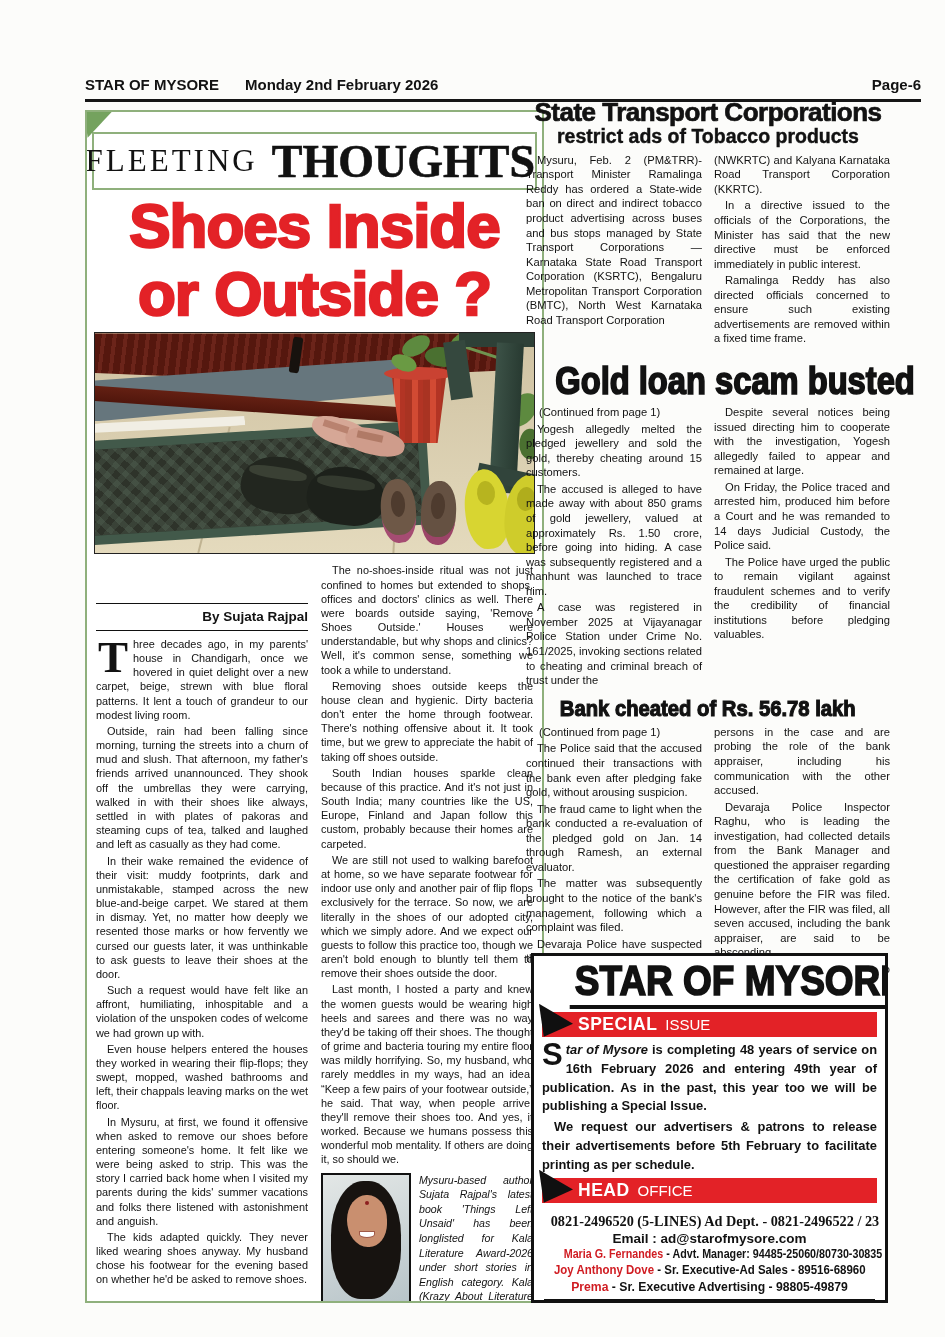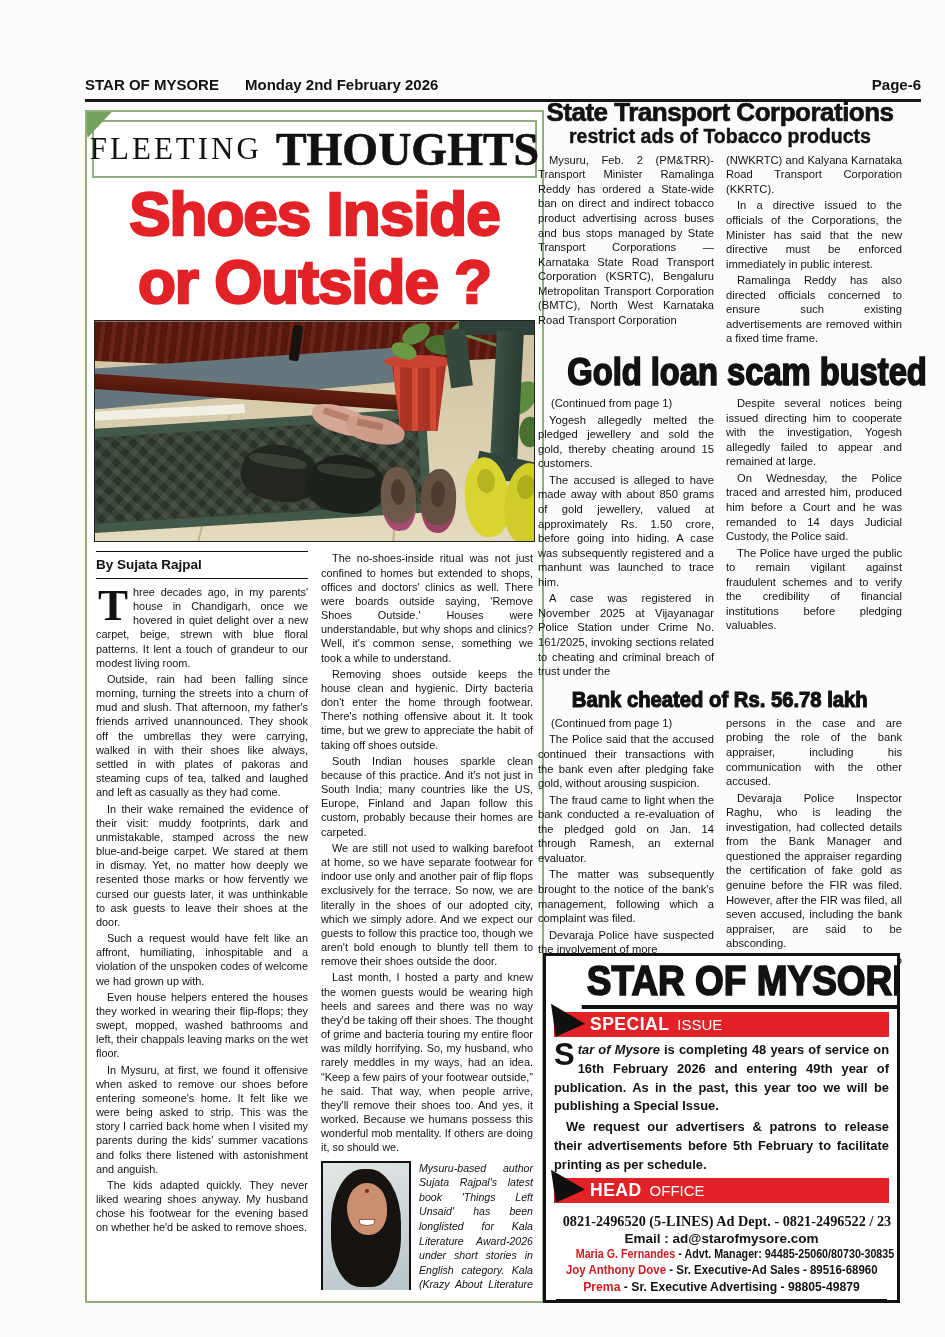--- a/index.html
+++ b/index.html
@@ -12,21 +12,21 @@
   
   .hdr{position:absolute; top:76px; left:85px; width:836px; height:22px; font-weight:bold; font-size:15px;}
   .hdr .paper{position:absolute; left:0;}
   .hdr .date{position:absolute; left:160px;}
   .hdr .pageno{position:absolute; right:0;}
   .hdr-rule{position:absolute; top:99px; left:85px; width:836px; height:2.5px; background:#161616;}
 
   
   .feature{position:absolute; left:85px; top:110px; width:459px; height:1193px; border:2.5px solid var(--green); background:#fff; overflow:hidden;}
   .corner-fold{position:absolute; left:-3px; top:-3px; width:30px; height:30px; background:#74a25e; clip-path:polygon(0 0,92% 10%,12% 96%); z-index:5;}
-  .masthead{margin:8px 5px 0 5px; border:2px solid var(--green); height:58px; display:flex; align-items:center; justify-content:center; gap:14px; background:#fff;}
+  .masthead{margin:20px 5px 0 5px; border:2px solid var(--green); height:58px; display:flex; align-items:center; justify-content:flex-end; gap:14px; background:#fff;}
   .m1{font-family:"Liberation Serif",serif; font-size:31px; letter-spacing:3px;}
   .m2{font-family:"Liberation Serif",serif; font-weight:bold; font-size:46px; letter-spacing:0px; -webkit-text-stroke:.6px #111;}
   .headline{margin-top:2px; text-align:center; color:var(--red); font-weight:bold; font-size:62px; line-height:1.1; letter-spacing:-1px; -webkit-text-stroke:2.4px var(--red);}
   .photo{position:relative; margin:4px 7px 0 7px; height:222px; border:1px solid #222; overflow:hidden; background:linear-gradient(#cfc2a2,#e4dabd);}
 
   
   .abs{position:absolute;}
   .ph-grout1{left:118px; top:92px; width:2px; height:130px; background:#c0b392; transform:rotate(14deg);}
   .ph-grout2{left:300px; top:118px; width:2px; height:104px; background:#c0b392; transform:rotate(3deg);}
   .ph-grout3{left:-6px; top:152px; width:210px; height:2px; background:#c3b695; transform:rotate(-4deg);}
@@ -67,40 +67,40 @@
   .ph-yellow1{left:370px; top:136px; width:44px; height:80px; background:#d8d531; border-radius:50% 50% 44% 44%; transform:rotate(-6deg);}
   .ph-yellow2{left:410px; top:142px; width:44px; height:80px; background:#cfcc2b; border-radius:50% 50% 44% 44%; transform:rotate(5deg);}
   .ph-yellow-hole1{left:382px; top:148px; width:18px; height:24px; background:#b7b41f; border-radius:50%; transform:rotate(-6deg);}
   .ph-yellow-hole2{left:422px; top:154px; width:18px; height:24px; background:#b0ad1c; border-radius:50%; transform:rotate(5deg);}
 
   
   .cols{display:flex; gap:13px; padding:9px 9px 0 9px; height:748px; overflow:hidden;}
   .fcol{width:50%; text-align:justify; font-size:10.9px; line-height:1.3;}
   .fcol p{margin-bottom:2px;}
   .ind{text-indent:11px;}
-  .byline-box{border-top:1.6px solid #111; border-bottom:1.6px solid #111; text-align:left; font-weight:bold; font-size:13.5px; padding:4px 0; margin-bottom:6px;}
+  .byline-box{border-top:1.6px solid #111; border-bottom:1.6px solid #111; text-align:right; font-weight:bold; font-size:13.5px; padding:4px 0; margin-bottom:6px;margin-top:40px;}
   .dropcap{float:left; font-family:"Liberation Serif",serif; font-weight:bold; font-size:45px; line-height:.78; padding:3px 5px 0 2px;}
   .bio{display:flex; gap:8px; margin-top:6px;}
   .bio-photo{flex:none; width:90px; height:142px; border:2px solid #111; position:relative; overflow:hidden; background:linear-gradient(160deg,#e3e7e6,#b5c2c7);}
   .bp-hair{left:8px; top:6px; width:70px; height:118px; background:#171310; border-radius:46% 46% 42% 42%;}
   .bp-face{left:24px; top:20px; width:40px; height:52px; background:#c98f6f; border-radius:50% 50% 46% 54%;}
   .bp-smile{left:36px; top:56px; width:16px; height:7px; background:#fff; border-radius:0 0 50% 50%; border:1px solid #a05a48;}
   .bp-bindi{left:42px; top:26px; width:4px; height:4px; background:#8d1f1f; border-radius:50%;}
   .bio-text{font-style:italic; font-size:10.6px; line-height:1.38; text-align:justify;}
 
   
-  .right{position:absolute; left:538px; top:99px; width:364px;}
+  .right{position:absolute; left:526px; top:99px; width:364px;}
   .squeeze{display:inline-block; white-space:nowrap; transform:scaleX(var(--sx,1)); transform-origin:center;}
   .t-h1{text-align:center; font-weight:bold; font-size:26px; line-height:1.05; letter-spacing:-.5px; -webkit-text-stroke:.7px #111;}
   .t-h2{text-align:center; font-weight:bold; font-size:19.5px; line-height:1.1; -webkit-text-stroke:.4px #111;}
   .two-col{display:flex; gap:12px; margin-top:5px;}
   .rcol{width:50%; text-align:justify; font-size:11.2px; line-height:1.3;}
   .rcol p{margin-bottom:2px;}
   .cont{font-weight:normal; text-indent:13px;}
-  .gold-h{text-align:right; font-weight:bold; font-size:38px; line-height:1; margin-top:5px; -webkit-text-stroke:1.7px #111;}
+  .gold-h{text-align:right; font-weight:bold; font-size:38px; line-height:1; margin-top:14px; -webkit-text-stroke:1.7px #111;}
   .bank-h{text-align:center; font-weight:bold; font-size:22px; line-height:1.05; margin-top:7px; -webkit-text-stroke:1.1px #111;}
 
   
   .adbox{position:absolute; left:5px; top:854px; width:357px; height:350px; border:3px solid #111; background:#fff; padding:3px 8px; text-align:center; overflow:hidden;}
   .ad-title{display:inline-block; white-space:nowrap; font-weight:bold; font-size:43px; line-height:1.02; -webkit-text-stroke:1.7px #111; border-bottom:4.5px solid #111; padding:0 6px 2px 6px; transform:scaleX(.86); transform-origin:center;}
   .bar{position:relative; background:var(--red); color:#fff; height:25px; display:flex; align-items:center; padding-left:36px; margin:3px 0 4px 0; text-align:left;}
   .bar .fold{position:absolute; left:-3px; top:-8px; width:34px; height:33px; background:#101010; clip-path:polygon(0 0,100% 60%,14% 100%);}
   .bar-bold{font-weight:bold; font-size:17.5px; letter-spacing:.5px; margin-right:8px;}
   .bar-light{font-size:15px;}
   .ad-p{text-align:justify; font-size:12.9px; line-height:1.46; font-weight:600;}
@@ -232,21 +232,21 @@
       <div class="gold-h"><span class="squeeze" style="--sx:.86">Gold loan scam busted</span></div>
       <div class="two-col">
         <div class="rcol">
           <p class="cont">(Continued from page 1)</p>
           <p class="ind">Yogesh allegedly melted the pledged jewellery and sold the gold, thereby cheating around 15 customers.</p>
           <p class="ind">The accused is alleged to have made away with about 850 grams of gold jewellery, valued at approximately Rs. 1.50 crore, before going into hiding. A case was subsequently registered and a manhunt was launched to trace him.</p>
           <p class="ind">A case was registered in November 2025 at Vijayanagar Police Station under Crime No. 161/2025, invoking sections related to cheating and criminal breach of trust under the</p>
         </div>
         <div class="rcol">
           <p class="ind">Despite several notices being issued directing him to cooperate with the investigation, Yogesh allegedly failed to appear and remained at large.</p>
-          <p class="ind">On Wednesday, the Police traced and arrested him, produced him before a Court and he was remanded to 14 days Judicial Custody, the Police said.</p>
+          <p class="ind">On Friday, the Police traced and arrested him, produced him before a Court and he was remanded to 14 days Judicial Custody, the Police said.</p>
           <p class="ind">The Police have urged the public to remain vigilant against fraudulent schemes and to verify the credibility of financial institutions before pledging valuables.</p>
         </div>
       </div>
     </article>
 
     <article>
       <div class="bank-h"><span class="squeeze" style="--sx:.92">Bank cheated of Rs. 56.78 lakh</span></div>
       <div class="two-col">
         <div class="rcol">
           <p class="cont">(Continued from page 1)</p>

